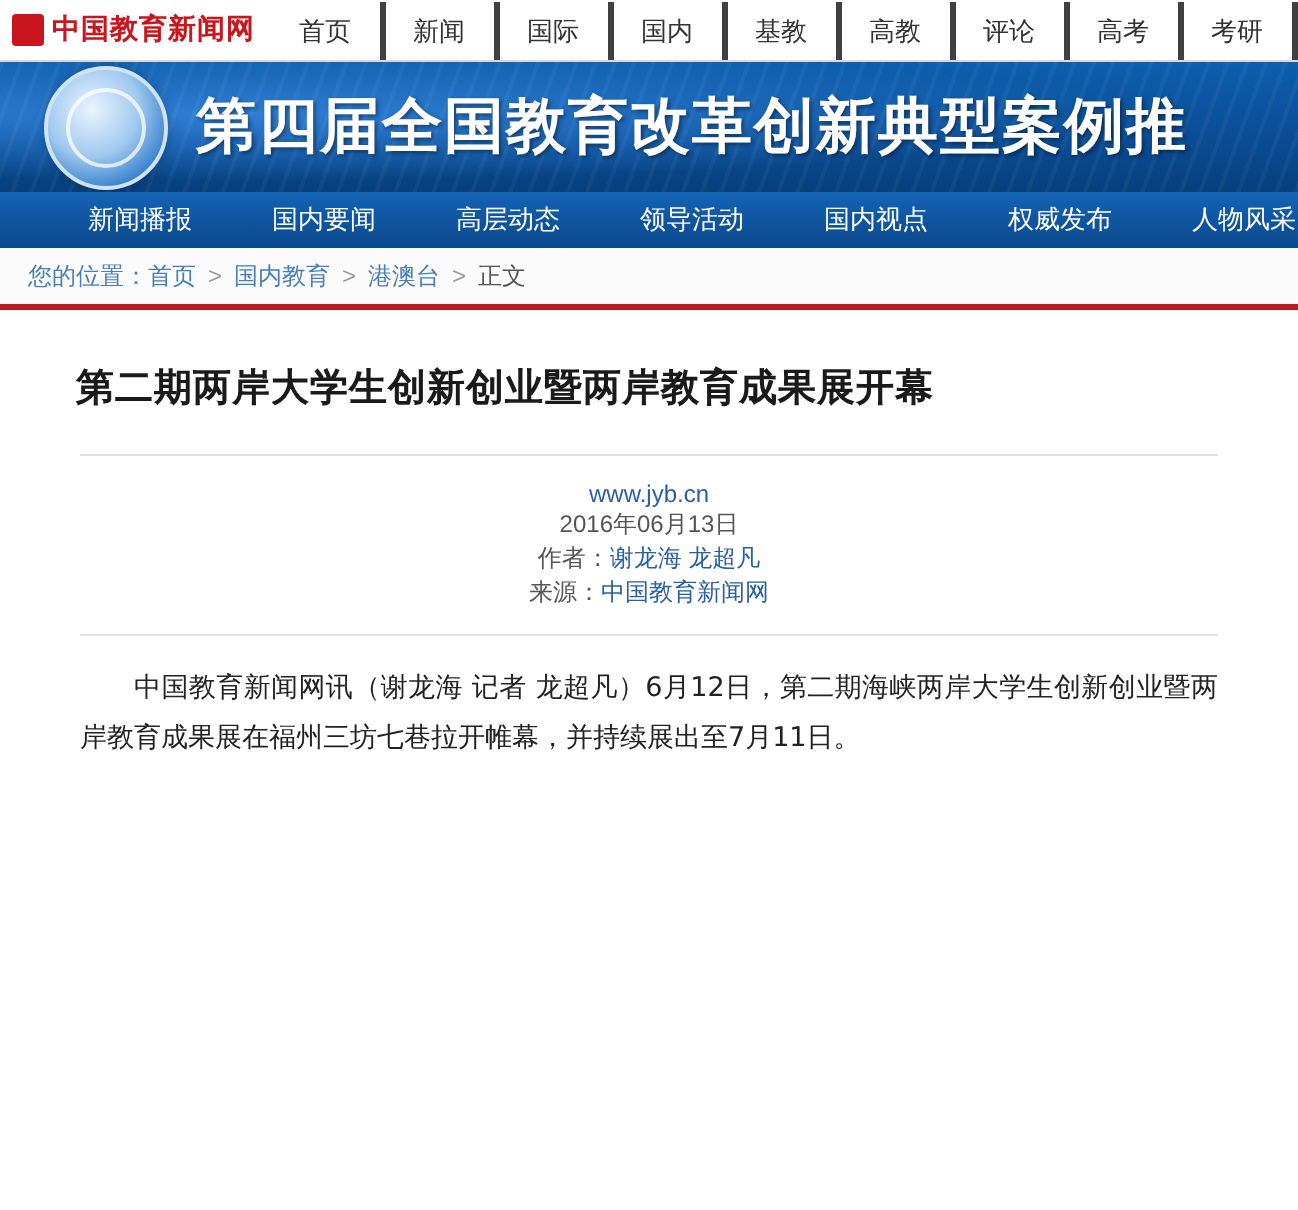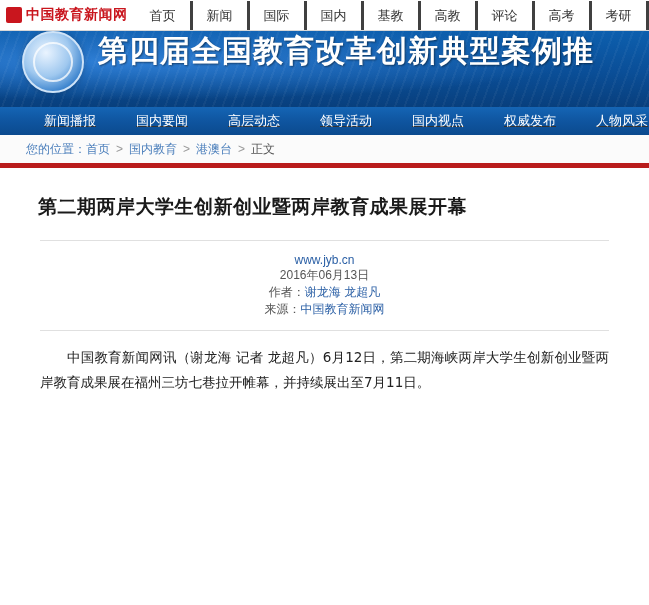--- a/index.html
+++ b/index.html
@@ -57,28 +57,28 @@
     color: #333;
     line-height: 29px;
     border-left: 3px solid #404040;
     white-space: nowrap;
     cursor: pointer;
   }
   .topnav .item:first-child { border-left: none; padding-left: 12px; }
 
   
   .banner {
-    height: 76px;
+    height: 65px;
     background:
       radial-gradient(ellipse at 18% 40%, #2f7fd6 0%, rgba(47,127,214,0) 60%),
       linear-gradient(180deg, #0d5fae 0%, #0a4e97 55%, #083f7d 100%);
     position: relative;
     overflow: hidden;
     display: flex;
-    align-items: flex-start;
+    align-items: center;
   }
   .banner::after {
     content: "";
     position: absolute;
     left: 0; right: 0; top: 0; bottom: 0;
     background:
       repeating-linear-gradient(110deg, rgba(255,255,255,0.045) 0 2px, rgba(255,255,255,0) 2px 9px);
     pointer-events: none;
   }
   .banner-emblem {
@@ -112,41 +112,40 @@
     font-family: "DejaVu Sans", "Liberation Sans", sans-serif;
   }
 
   
   .channelnav {
     height: 28px;
     background: linear-gradient(180deg, #1565b5 0%, #0f55a0 50%, #0b4a8e 100%);
     display: flex;
     align-items: flex-start;
     overflow: hidden;
-    text-decoration: underline;
   }
   .channelnav .citem {
     color: #ffffff;
     font-size: 13px;
     padding: 0 20px;
     line-height: 28px;
     white-space: nowrap;
     cursor: pointer;
   }
   .channelnav .citem:first-child { padding-left: 44px; }
 
   
   .breadcrumb {
     height: 28px;
     display: flex;
     align-items: center;
     font-size: 12px;
     color: #555;
-    padding: 0 0 0 26px;
-    border-bottom: 5px solid #b91c1c;
+    padding: 0 0 0 14px;
+    border-bottom: 3px solid #b91c1c;
     background: #fbfbfb;
   }
   .breadcrumb .bc-label { color: #4a7ebb; }
   .breadcrumb .bc-sep { color: #999; margin: 0 6px; }
   .breadcrumb .bc-item { color: #4a7ebb; cursor: pointer; }
   .breadcrumb .bc-item.current { color: #555; cursor: default; }
 
   
   .article {
     padding: 0 38px;

